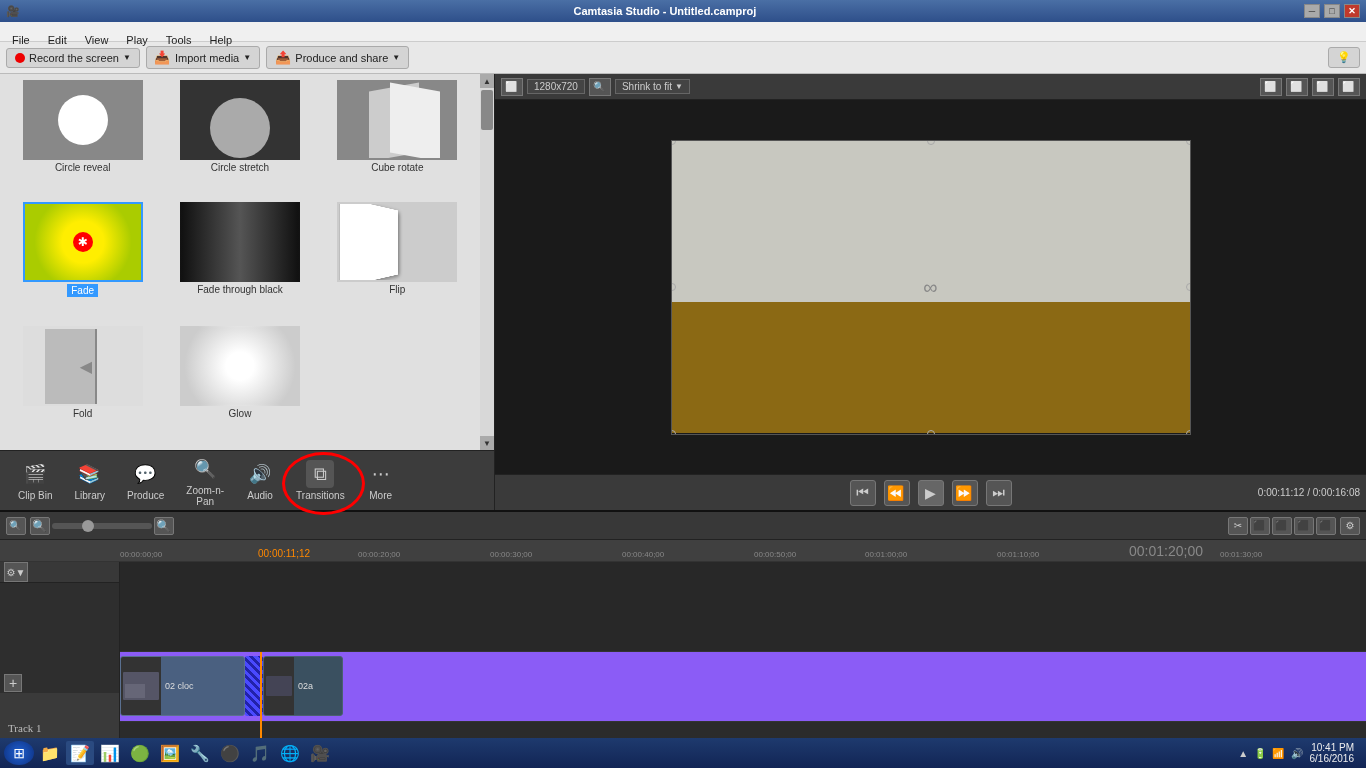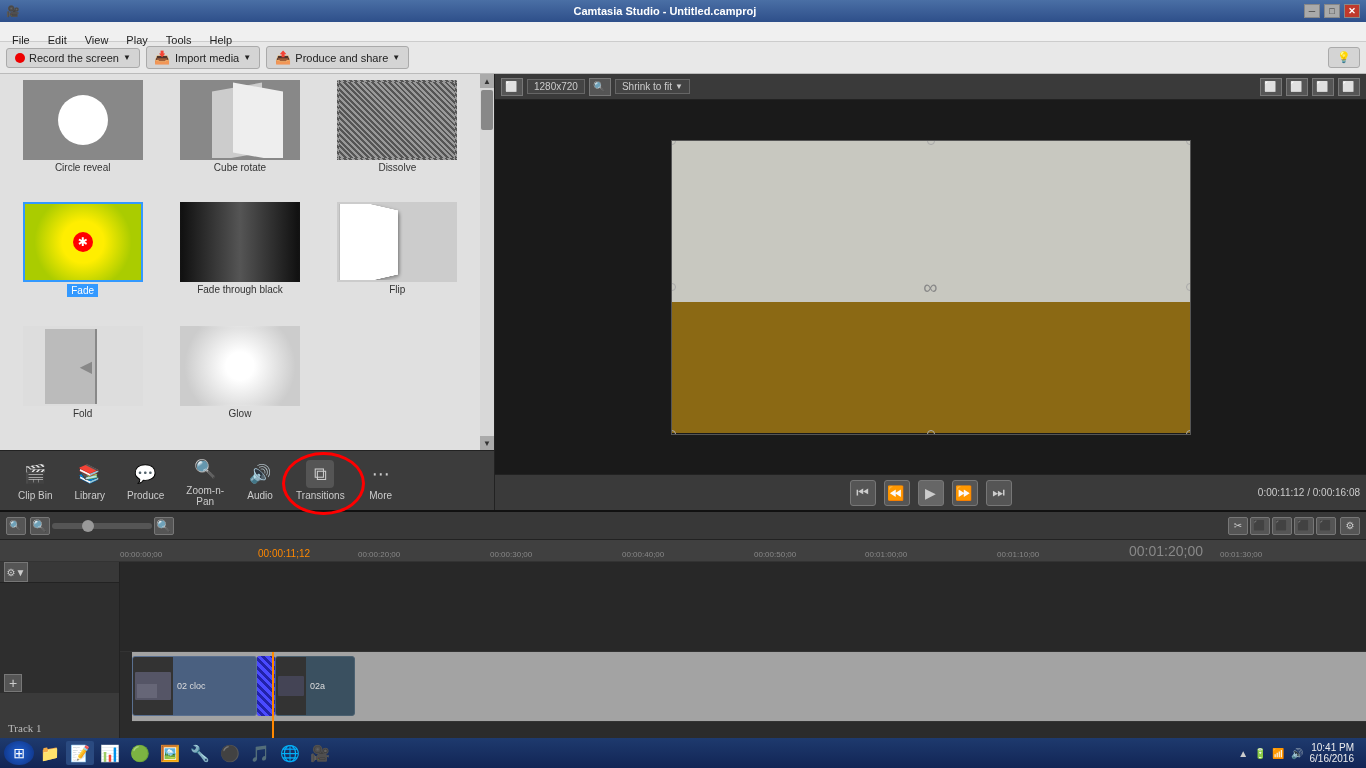--- a/index.html
+++ b/index.html
@@ -530,28 +530,28 @@
   <div id="left-panel" style="width:495px; background:#3c3c3c; display:flex; flex-direction:column;">
 
     <div id="grid-scroll" style="flex:1; display:flex; background:#e0e0e0;">
       <div id="grid-inner">
 
         <div class="transition-item">
           <div class="transition-thumb thumb-circle-reveal"></div>
           <div class="transition-label">Circle reveal</div>
         </div>
         <div class="transition-item">
+          <div class="transition-thumb thumb-circle-stretch"></div>
+          <div class="transition-label">Circle stretch</div>
+        </div>
+        <div class="transition-item">
           <div class="transition-thumb thumb-cube-rotate"></div>
           <div class="transition-label">Cube rotate</div>
         </div>
 
-        <div class="transition-item">
-          <div class="transition-thumb thumb-dissolve"></div>
-          <div class="transition-label">Dissolve</div>
-        </div>
         <div class="transition-item">
           <div class="transition-thumb thumb-fade selected">
             <div style="position:absolute; width:100%; height:100%; display:flex; align-items:center; justify-content:center;">
               <div style="width:20px; height:20px; background:red; border-radius:50%; display:flex; align-items:center; justify-content:center;">
                 <span style="color:white; font-size:12px;">✱</span>
               </div>
             </div>
           </div>
           <div class="transition-label selected-label">Fade</div>
         </div>
@@ -718,21 +718,21 @@
             <div style="width:18px; height:18px; background:#555; border:1px solid #777; display:flex; align-items:center; justify-content:center; font-size:14px; color:#ccc; cursor:pointer;">+</div>
           </div>
           <div class="track-label" style="height:70px; background:#3a3a3a; border-bottom:1px solid #222; display:flex; align-items:center; padding:0 8px; font-size:11px; color:#bbb;">Track 1</div>
         </div>
       </div>
 
       <div id="track-content" style="flex:1; background:#2b2b2b; position:relative; overflow:hidden;">
 
         <div style="height:90px; border-bottom:1px solid #333; background:#282828;"></div>
 
-        <div style="height:70px; border-bottom:1px solid #333; position:relative; background:#a3a3a3;margin-left:12px;">
+        <div style="height:70px; border-bottom:1px solid #333; position:relative; background:#8b5cf6;">
 
           <div style="position:absolute; top:0; left:140px; width:2px; height:200%; background:#ff8800; z-index:10;"></div>
 
           <div style="position:absolute; left:0px; top:4px; width:125px; height:60px; background:#4a6080; border-radius:3px; display:flex; align-items:center; overflow:hidden; border:1px solid #5a7090;">
             <div style="width:40px; height:100%; background:#333; display:flex; align-items:center; justify-content:center; overflow:hidden; flex-shrink:0;">
               <div style="width:36px; height:28px; background:#556; border-radius:1px; position:relative;">
                 <div style="width:20px; height:14px; background:#667; position:absolute; bottom:2px; left:2px;"></div>
               </div>
             </div>
             <div style="padding:2px 4px; font-size:9px; color:#ddd;">02 cloc</div>

